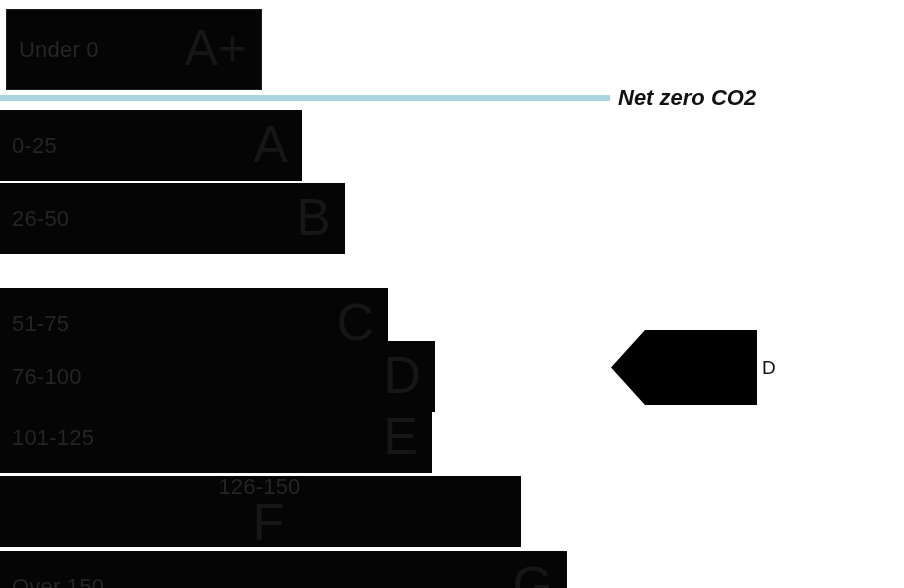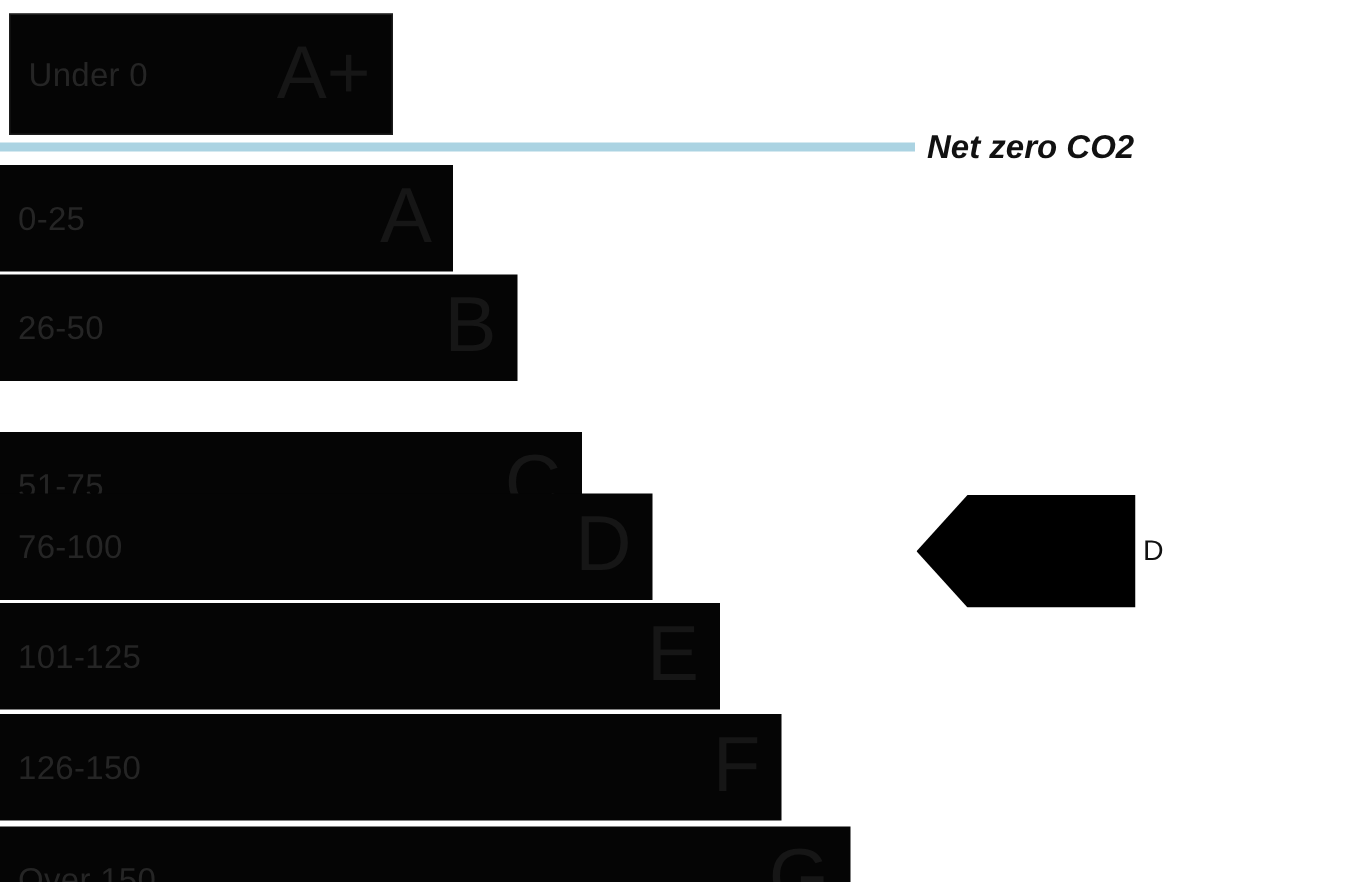--- a/index.html
+++ b/index.html
@@ -138,31 +138,31 @@
   <div class="rating-bar" style="top: 183px; left: 0px; width: 345px; height: 71px; gap: 14px;">
     <span class="band-range">26-50</span>
     <span class="band-letter">B</span>
   </div>
 
   <div class="rating-bar" style="top: 256px; left: 0px; width: 388px; height: 71px; margin-top: 32px;">
     <span class="band-range">51-75</span>
     <span class="band-letter">C</span>
   </div>
 
-  <div class="rating-bar" style="top: 329px; left: 0px; width: 435px; height: 71px;">
+  <div class="rating-bar" style="top: 341px; left: 0px; width: 435px; height: 71px;">
     <span class="band-range">76-100</span>
     <span class="band-letter">D</span>
   </div>
 
-  <div class="rating-bar" style="top: 402px; left: 0px; width: 480px; height: 71px;">
+  <div class="rating-bar" style="top: 402px; left: 0px; width: 432px; height: 71px;">
     <span class="band-range">101-125</span>
     <span class="band-letter">E</span>
   </div>
 
-  <div class="rating-bar" style="top: 476px; left: 0px; width: 521px; height: 71px;">
+  <div class="rating-bar" style="top: 476px; left: 0px; width: 521px; height: 71px; flex-direction: column;">
     <span class="band-range">126-150</span>
     <span class="band-letter">F</span>
   </div>
 
   <div class="rating-bar" style="top: 551px; left: 0px; width: 567px; height: 71px;">
     <span class="band-range">Over 150</span>
     <span class="band-letter">G</span>
   </div>
 
   <div id="current-rating-pointer">

